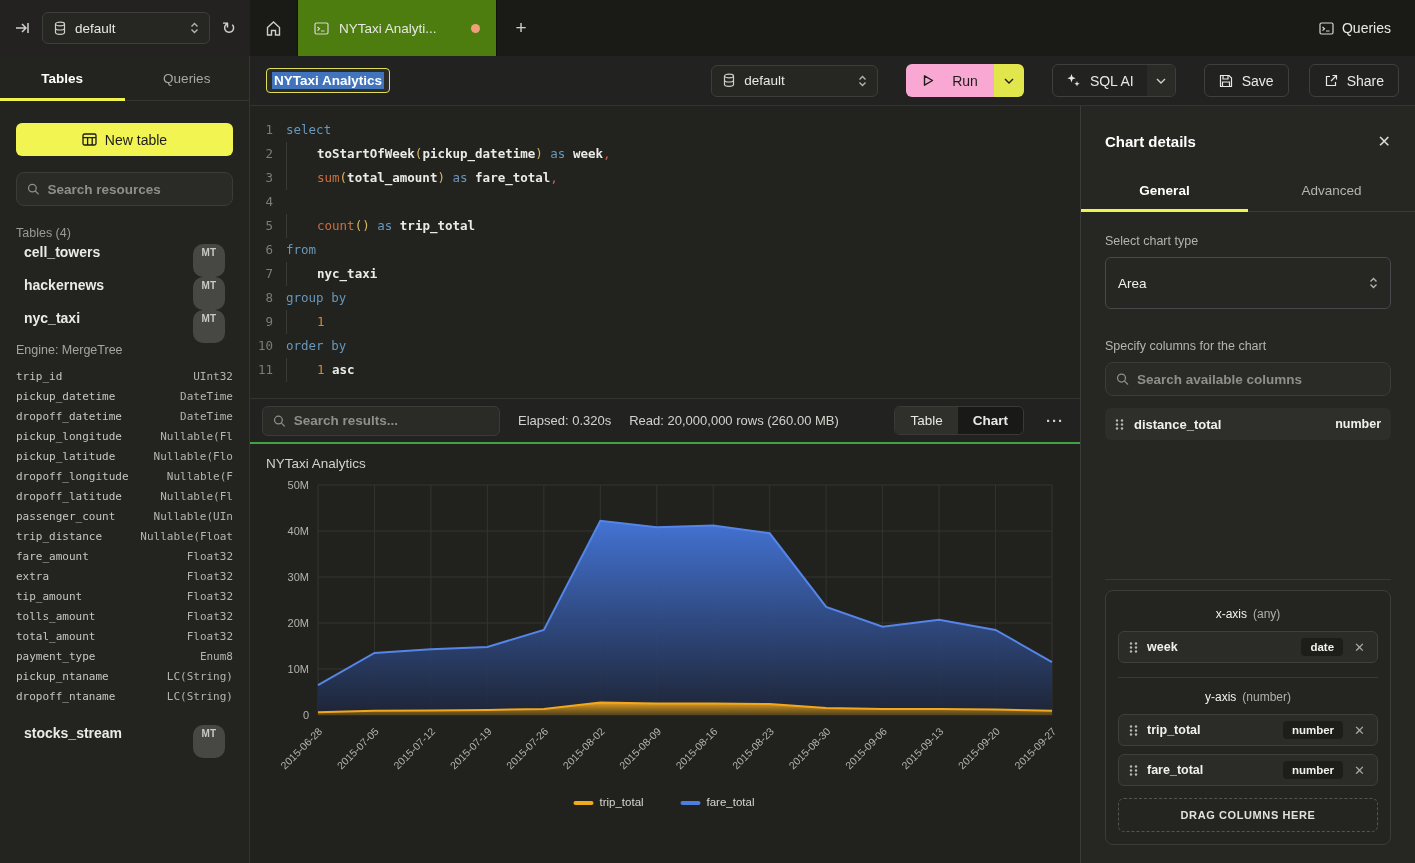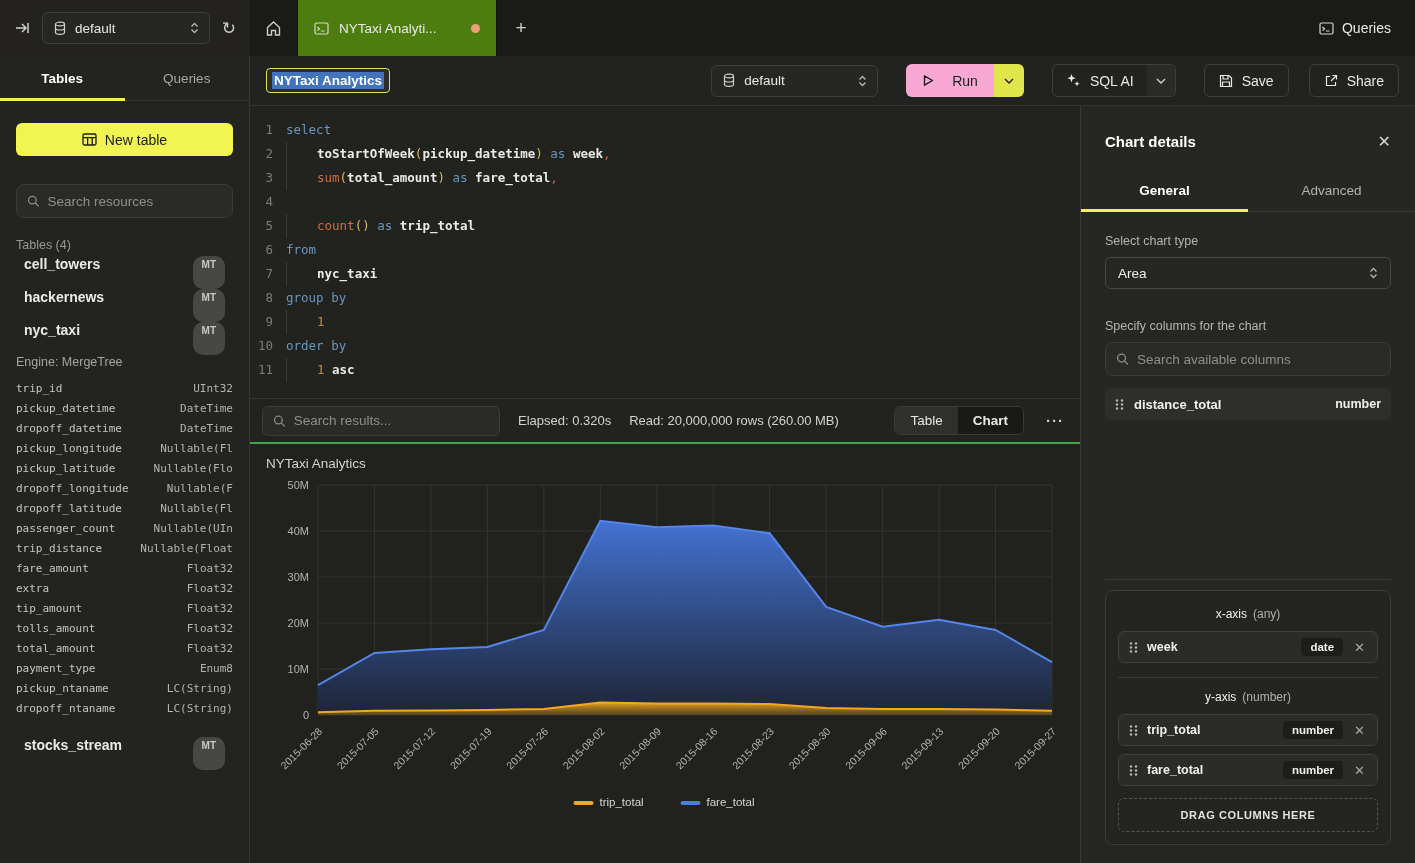--- a/index.html
+++ b/index.html
@@ -28,26 +28,26 @@
   
   .body-row { flex:1; display:flex; min-height:0; }
 
   
   .sidebar { width:250px; flex:none; background:#232320; border-right:1px solid #343430; display:flex; flex-direction:column; }
   .side-tabs { height:45px; display:flex; border-bottom:1px solid #343430; flex:none; }
   .side-tab { flex:1; display:flex; align-items:center; justify-content:center; font-size:13.5px;
     color:#a8a8a2; position:relative; cursor:pointer; }
   .side-tab.active { color:#fff; font-weight:700; }
   .side-tab.active::after { content:""; position:absolute; left:0; right:0; bottom:-1px; height:3px; background:#f0f24e; }
-  .new-table-btn { margin:22px 16px 12px 16px; height:33px; background:#f2f452; border:none; border-radius:6px;
+  .new-table-btn { margin:22px 16px 0 16px; height:33px; background:#f2f452; border:none; border-radius:6px;
     color:#1c1c19; font-size:14px; font-family:inherit; display:flex; align-items:center; justify-content:center; gap:8px; cursor:pointer; }
   .search-input { display:flex; align-items:center; gap:8px; background:#2a2a27; border:1px solid #3b3b37;
     border-radius:8px; height:34px; padding:0 10px; color:#8f8f8a; }
   .search-input input { background:transparent; border:none; outline:none; color:#a3a3a3; font-family:inherit;
-    font-size:13.5px; width:100%; }
+    font-size:13.5px; width:100%;font-weight:bold; }
   .search-input input::placeholder { color:#8f8f8a; }
   .sidebar .search-input { margin:16px 16px 0 16px; }
   .side-section-label { margin:20px 16px 4px 16px; font-size:12.5px; color:#9a9a95; }
   .table-row { display:flex; justify-content:space-between; padding:0 24px; height:33px; cursor:pointer; }
   .table-row .tname { font-size:14px; font-weight:700; color:#eaeae6; }
   .mt-badge { background:#474744; color:#c9c9c4; font-size:10px; font-weight:700; border-radius:10px; padding:3px 9px; }
   .engine-line { padding:0 16px 6px 16px; font-size:12.5px; color:#a5a5a0; }
   .col-list { padding:4px 16px 10px 16px; font-family:"DejaVu Sans Mono", monospace; font-size:11px; line-height:20px; }
   .col-row { display:flex; justify-content:space-between; gap:2px; }
   .col-row .cname { color:#c6c6c1; white-space:nowrap; }
@@ -106,21 +106,21 @@
   .details-panel { flex:1; background:#262623; border-left:1px solid #3a3a36; display:flex; flex-direction:column; min-width:0; }
   .dp-header { display:flex; align-items:center; justify-content:space-between; padding:26px 24px 20px 24px; }
   .dp-title { font-size:15px; font-weight:700; color:#fff; }
   .dp-close { color:#d8d8d3; font-size:16px; cursor:pointer; }
   .dp-tabs { display:flex; border-bottom:1px solid #3a3a36; flex:none; }
   .dp-tab { flex:1; text-align:center; padding:12px 0 13px 0; font-size:13.5px; color:#b4b4af; position:relative; cursor:pointer; }
   .dp-tab.active { color:#fff; font-weight:700; }
   .dp-tab.active::after { content:""; position:absolute; left:0; right:0; bottom:-1px; height:3px; background:#f0f24e; }
   .dp-body { padding:22px 24px 0 24px; }
   .dp-label { font-size:12.5px; color:#b4b4af; margin-bottom:9px; }
-  .dp-select { display:flex; align-items:center; justify-content:space-between; height:32px; border:1px solid #47474c;
+  .dp-select { display:flex; align-items:center; justify-content:space-between; height:52px; border:1px solid #47474c;
     border-radius:6px; padding:0 12px; color:#f0f0ec; font-size:13.5px; cursor:pointer; }
   .dp-gap { height:30px; }
   .col-item { display:flex; align-items:center; gap:10px; height:32px; background:#2e2e2b; border-radius:6px;
     padding:0 10px; margin-top:12px; }
   .col-item .iname { font-size:13px; font-weight:700; color:#f0f0ec; }
   .col-item .spacer { flex:1; }
   .col-item .plain-type { font-size:12.5px; font-weight:700; color:#f0f0ec; }
   .dp-flex-spacer { flex:1; }
   .dp-divider { border-top:1px solid #393935; margin:0 24px; }
   .axes-box { margin:10px 24px 18px 24px; border:1px solid #3c3c38; border-radius:8px; background:#242421; padding:12px; flex:none; }

